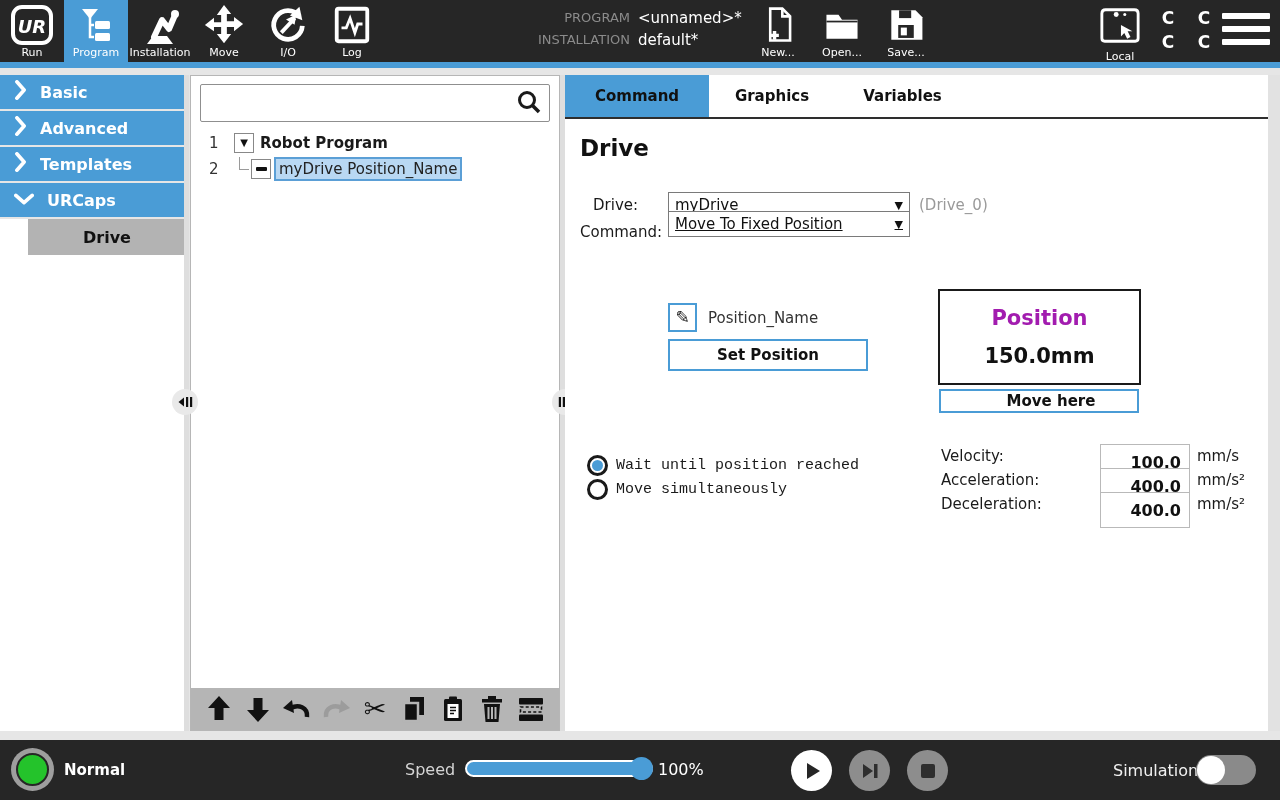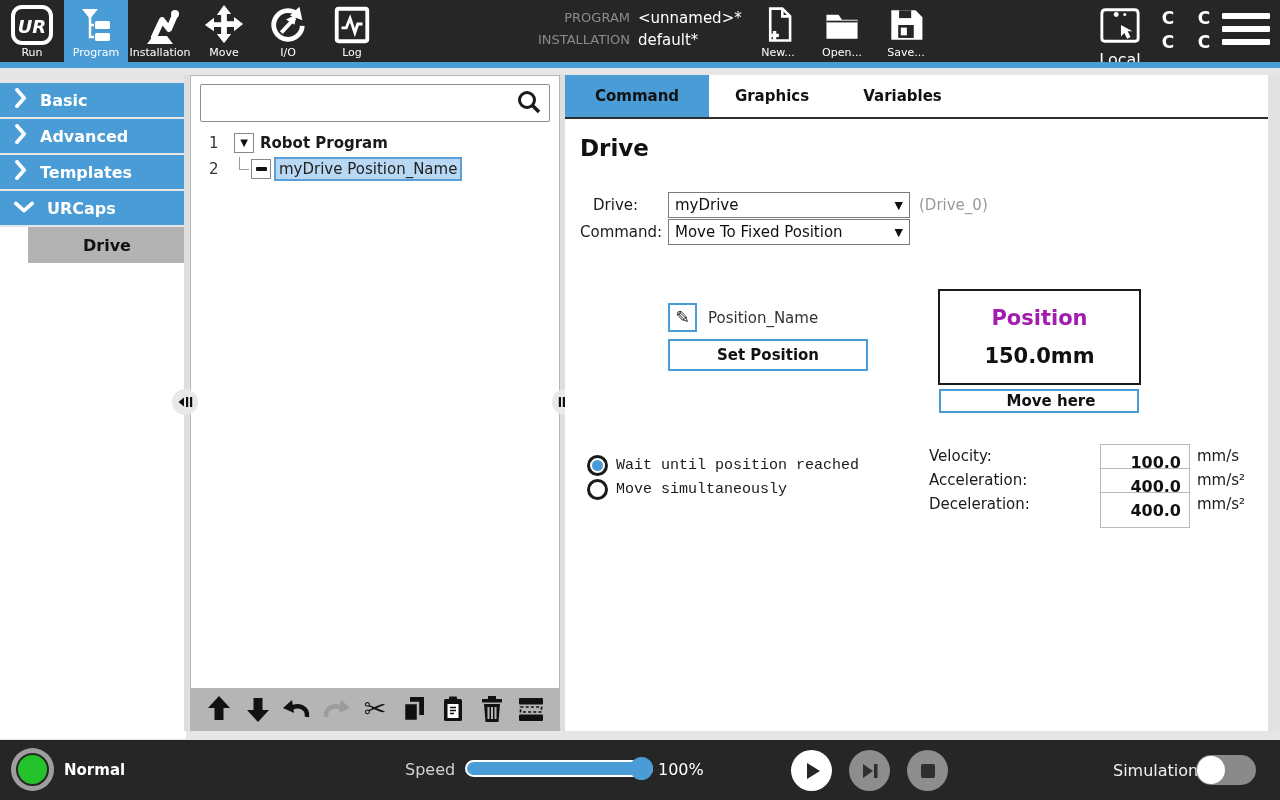--- a/index.html
+++ b/index.html
@@ -19,29 +19,29 @@
   .fileinfo { position:absolute; left:470px; top:9px; display:grid;
               grid-template-columns:160px auto; column-gap:8px; row-gap:4px; }
   .fi-label { color:#8b8b8b; font-size:13px; text-align:right; line-height:18px; }
   .fi-value { color:#fff; font-size:15px; line-height:18px; }
   .file-actions { position:absolute; left:746px; top:4px; display:flex; }
   .fa-btn { width:64px; display:flex; flex-direction:column; align-items:center; }
   .fa-btn .ficon { height:42px; display:flex; align-items:center; justify-content:center; }
   .fa-btn .flabel { font-size:11px; color:#fff; }
   .local-btn { position:absolute; left:1088px; top:4px; width:64px; display:flex;
                flex-direction:column; align-items:center; }
-  .local-btn .flabel { font-size:16px; color:#fff; }
+  .local-btn .flabel { font-size:11px; color:#fff; }
   .cc-grid { position:absolute; left:1156px; top:10px; display:grid;
              grid-template-columns:24px 24px; column-gap:12px; row-gap:8px; }
   .cc-grid span { color:#fff; font-size:17px; font-weight:bold; text-align:center; line-height:16px; }
   .hamburger { position:absolute; left:1222px; top:13px; width:48px; cursor:pointer; }
   .hamburger div { width:48px; height:6px; background:#fff; margin-bottom:7px; border-radius:1px; }
 
   
-  .left-col { position:absolute; left:0; top:75px; width:186px; height:656px; background:#fff;margin-top:8px; }
+  .left-col { position:absolute; left:0; top:75px; width:186px; height:656px; background:#fff; }
   .side-btn { height:36px; background:#4a9cd6; display:flex; align-items:center; gap:13px;
               padding-left:14px; border-bottom:2px solid #e6e6e6; cursor:pointer; }
   .side-btn .slabel { color:#fff; font-weight:bold; font-size:16px; }
   .side-sub { height:36px; margin-left:28px; background:#b3b3b3; display:flex; align-items:center;
               justify-content:center; cursor:pointer; }
   .side-sub .slabel { color:#111; font-weight:bold; font-size:16px; }
 
   .v-strip { position:absolute; top:75px; width:5px; height:656px; background:#dedede; }
   .handle { position:absolute; width:26px; height:26px; border-radius:50%; background:#e9e9e9;
             display:flex; align-items:center; justify-content:center; cursor:pointer; }
@@ -102,21 +102,21 @@
   .pos-box .pb-t { font-size:21px; font-weight:bold; color:#a21caf; }
   .pos-box .pb-v { font-size:21px; font-weight:bold; color:#111; }
   .move-here { position:absolute; left:374px; top:314px; width:200px; height:24px; line-height:18px;padding-left:24px; }
 
   .radio-row { position:absolute; left:22px; display:flex; align-items:center; gap:8px; cursor:pointer; }
   .radio { width:21px; height:21px; border:3px solid #1a1a1a; border-radius:50%; background:#fff;
            display:flex; align-items:center; justify-content:center; flex:none; }
   .radio .dot { width:11px; height:11px; border-radius:50%; background:#4a9cd6; }
   .radio-row .rlabel { font-size:15px; color:#1a1a1a;font-family:Liberation Mono, monospace; }
 
-  .param-label { position:absolute; left:364px; font-size:15px; color:#1a1a1a; }
+  .param-label { position:absolute; left:376px; font-size:15px; color:#1a1a1a; }
   .param-input { position:absolute; left:535px; width:90px; height:36px; border:1px solid #b9b9b9;
                  font-size:16px; font-weight:bold; color:#111; text-align:right; padding-right:8px;
                  font-family:inherit; background:#fff; }
   .param-unit { position:absolute; left:632px; font-size:15px; color:#1a1a1a; }
 
   
   .footer { position:absolute; left:0; top:740px; width:1280px; height:60px; background:#262626; }
   .status-ind { position:absolute; left:11px; top:8px; width:43px; height:43px; border-radius:50%;
                 background:#9e9e9e; display:flex; align-items:center; justify-content:center; }
   .status-ind .green { width:33px; height:33px; border-radius:50%; background:#24c32b;
@@ -427,21 +427,21 @@
     <h1 class="page-title">Drive</h1>
 
     <span class="fld-label" style="left:28px; top:121px;">Drive:</span>
     <div class="dropdown" style="left:103px; top:117px;">
       <span>myDrive</span>
       <span class="dd-caret">▼</span>
     </div>
     <span class="drive-id" style="left:354px; top:121px;">(Drive_0)</span>
 
     <span class="fld-label" style="left:15px; top:148px;">Command:</span>
-    <div class="dropdown" style="left:103px; top:144px;">
+    <div class="dropdown" style="left:103px; top:136px;text-decoration:underline;">
       <span>Move To Fixed Position</span>
       <span class="dd-caret">▼</span>
     </div>
 
     <button class="pencil-btn">
       <span>✎</span>
     </button>
     <span class="posname">Position_Name</span>
     <button class="btn-blue set-pos">Set Position</button>
 

